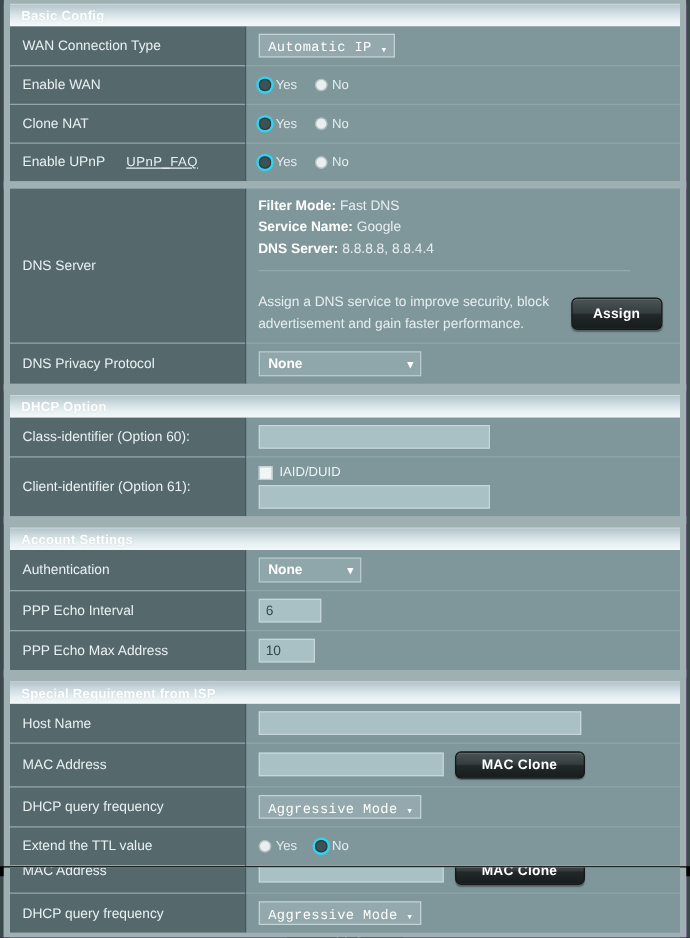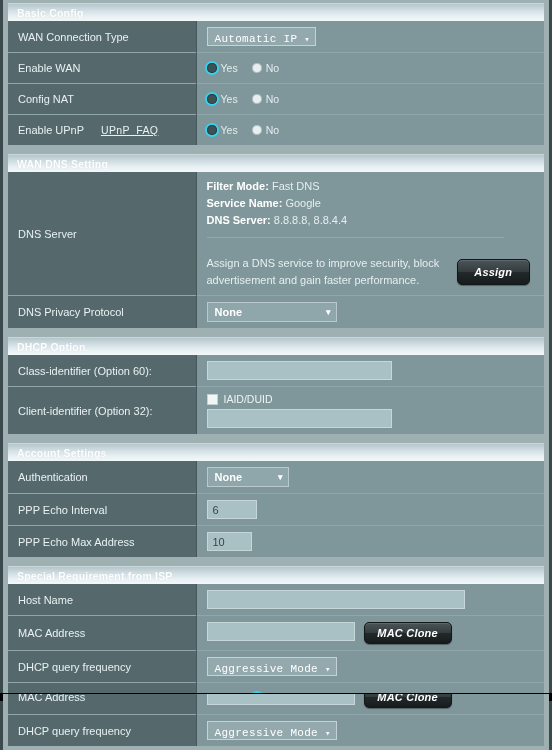--- a/index.html
+++ b/index.html
@@ -174,24 +174,23 @@
     justify-content: center;
     background: linear-gradient(to bottom, #4b5558 0%, #343c3e 48%, #22292b 52%, #171c1d 100%);
     border: 1px solid #131718;
     border-radius: 5px;
     color: #ffffff;
     font-weight: bold;
     font-size: 11px;
     cursor: pointer;
     box-shadow: 0 1px 1px rgba(0,0,0,.35), inset 0 1px 0 rgba(255,255,255,.12);
     letter-spacing: .2px;
-    font-style: italic;
   }
   .btn-assign { width: 88px; height: 26px; }
-  .btn-macclone { width: 88px; height: 22px; margin-left: 6px; vertical-align: middle; }
+  .btn-macclone { width: 104px; height: 22px; margin-left: 6px; vertical-align: middle; }
   .btn-apply { width: 92px; height: 26px; }
 
   
   .dns-lines { line-height: 17px; }
   .dns-lines .k { font-weight: bold; color: #ffffff; font-size: 11px; margin-top: 11px; }
   .dns-lines .v { color: #e6eef0; font-size: 11px; }
   .dns-rule {
     border-top: 1px solid #93a9ad;
     margin: 8px 32px 0 0;
   }
@@ -263,21 +262,21 @@
               <span class="rl">Yes</span>
             </label>
             <label class="rad">
               <span class="dot"></span>
               <span class="rl">No</span>
             </label>
           </div>
         </td>
       </tr>
       <tr>
-        <td class="lbl">Config NAT</td>
+        <td class="lbl">Clone NAT</td>
         <td class="val">
           <div class="radios">
             <label class="rad">
               <span class="dot on"></span>
               <span class="rl">Yes</span>
             </label>
             <label class="rad">
               <span class="dot"></span>
               <span class="rl">No</span>
             </label>
@@ -299,23 +298,20 @@
               <span class="dot"></span>
               <span class="rl">No</span>
             </label>
           </div>
         </td>
       </tr>
     </tbody>
       </table>
     <div class="row-gap"></div>
 
-    <div class="sec-head">
-      <span class="t">WAN DNS Setting</span>
-    </div>
     <table class="tbl">
       <tbody>
           <tr>
         <td class="lbl">DNS Server</td>
         <td class="val">
           <div class="dns-lines">
             <div>
               <span class="k">Filter Mode:</span>
               <span class="v">Fast DNS</span>
             </div>
@@ -353,21 +349,21 @@
     </div>
     <table class="tbl">
       <tbody>
           <tr>
         <td class="lbl">Class-identifier (Option 60):</td>
         <td class="val">
           <input class="tin w185" type="text" value="" style="">
         </td>
       </tr>
       <tr>
-        <td class="lbl">Client-identifier (Option 32):</td>
+        <td class="lbl">Client-identifier (Option 61):</td>
         <td class="val">
           <div class="cbx-wrap">
             <span class="cbx"></span>
             <span class="cbx-lbl">IAID/DUID</span>
           </div>
           <input class="tin w185" type="text" value="" style="">
         </td>
       </tr>
     </tbody>
       </table>

